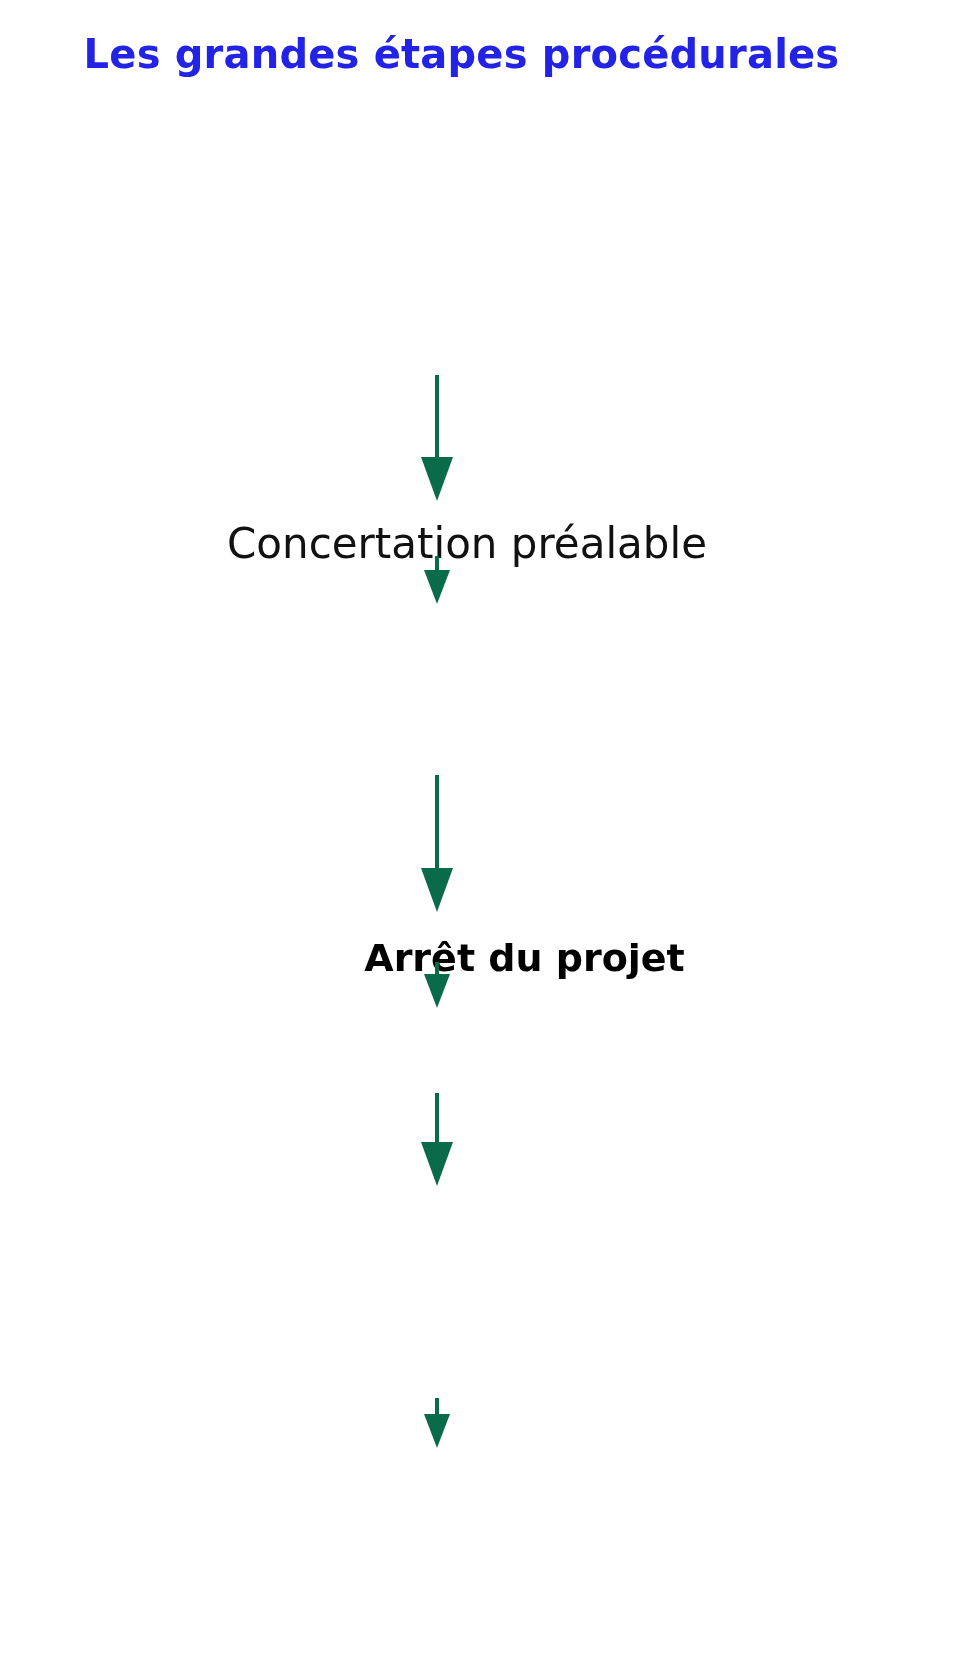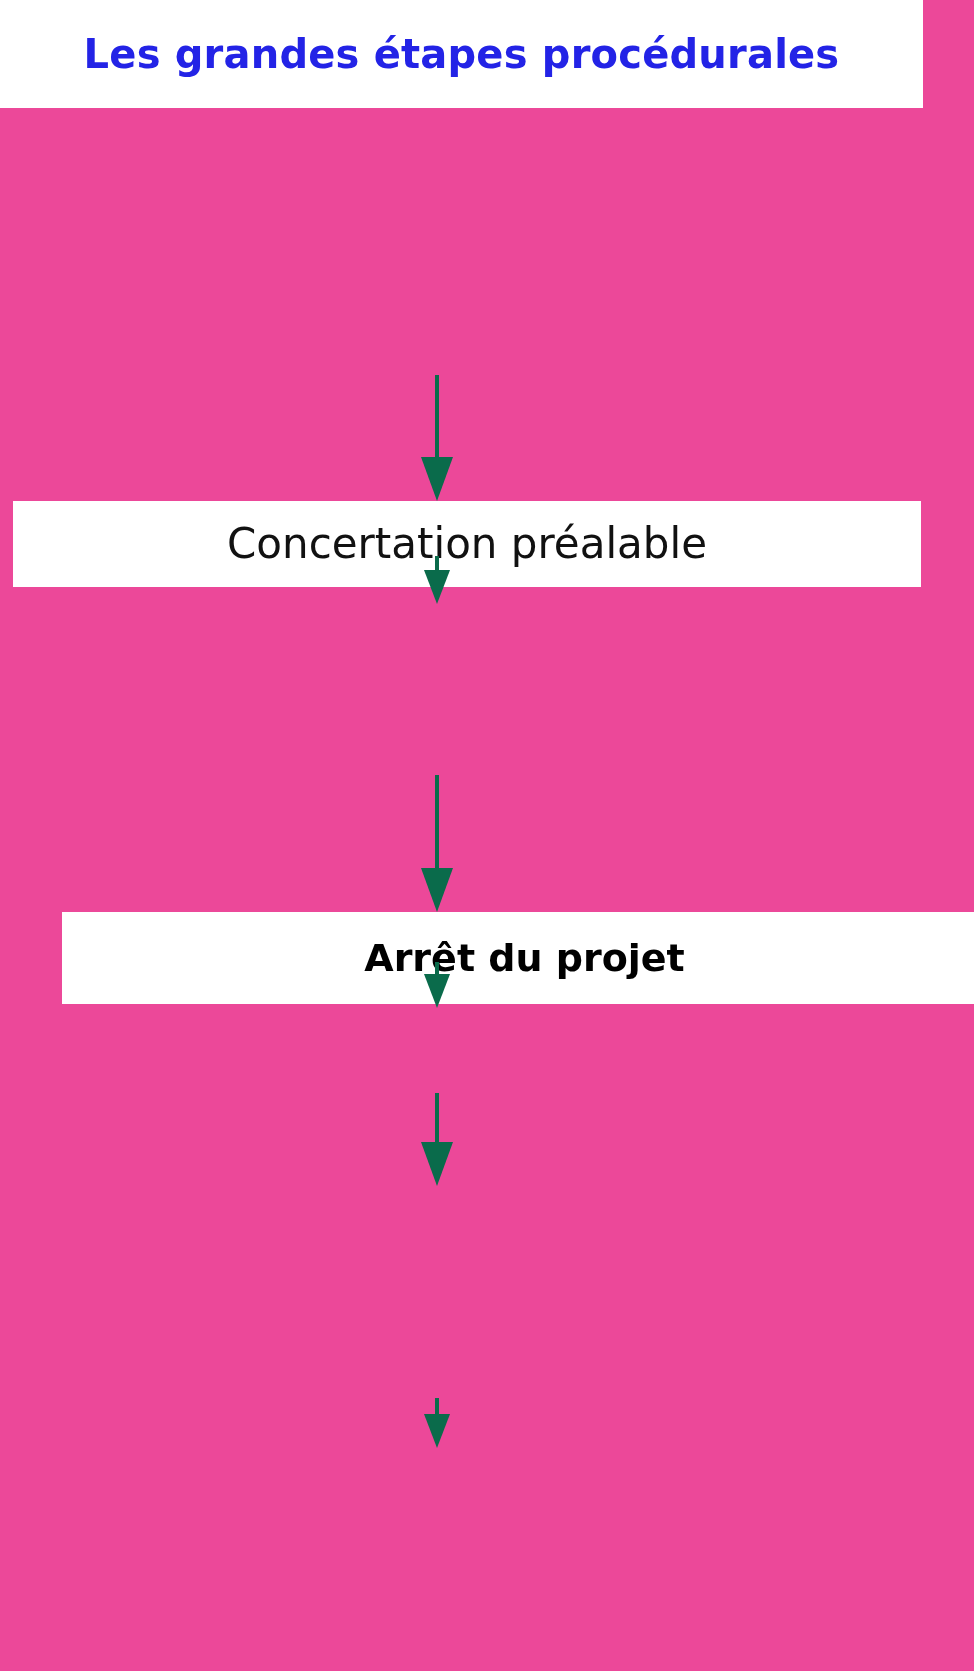--- a/index.html
+++ b/index.html
@@ -1,21 +1,21 @@
 <!DOCTYPE html>
 <html><head>
 <meta charset="utf-8">
 <style>
   html,body{margin:0;padding:0;background:#000;}
   body{
     width:974px;height:1671px;position:relative;overflow:hidden;
     font-family:"DejaVu Sans","Liberation Sans",sans-serif;
     background:#000000;
   }
-  .slide{position:absolute;inset:0;background:#ec4899;}
+  .slide{position:absolute;inset:0;background:#ffffff;}
 
   
   .title-banner{
     position:absolute;left:0px;top:0px;width:923px;height:108px;
     background:#ffffff;
     display:flex;align-items:center;justify-content:center;
     box-sizing:border-box;
   }
   .title-text{
     color:#2323e6;

